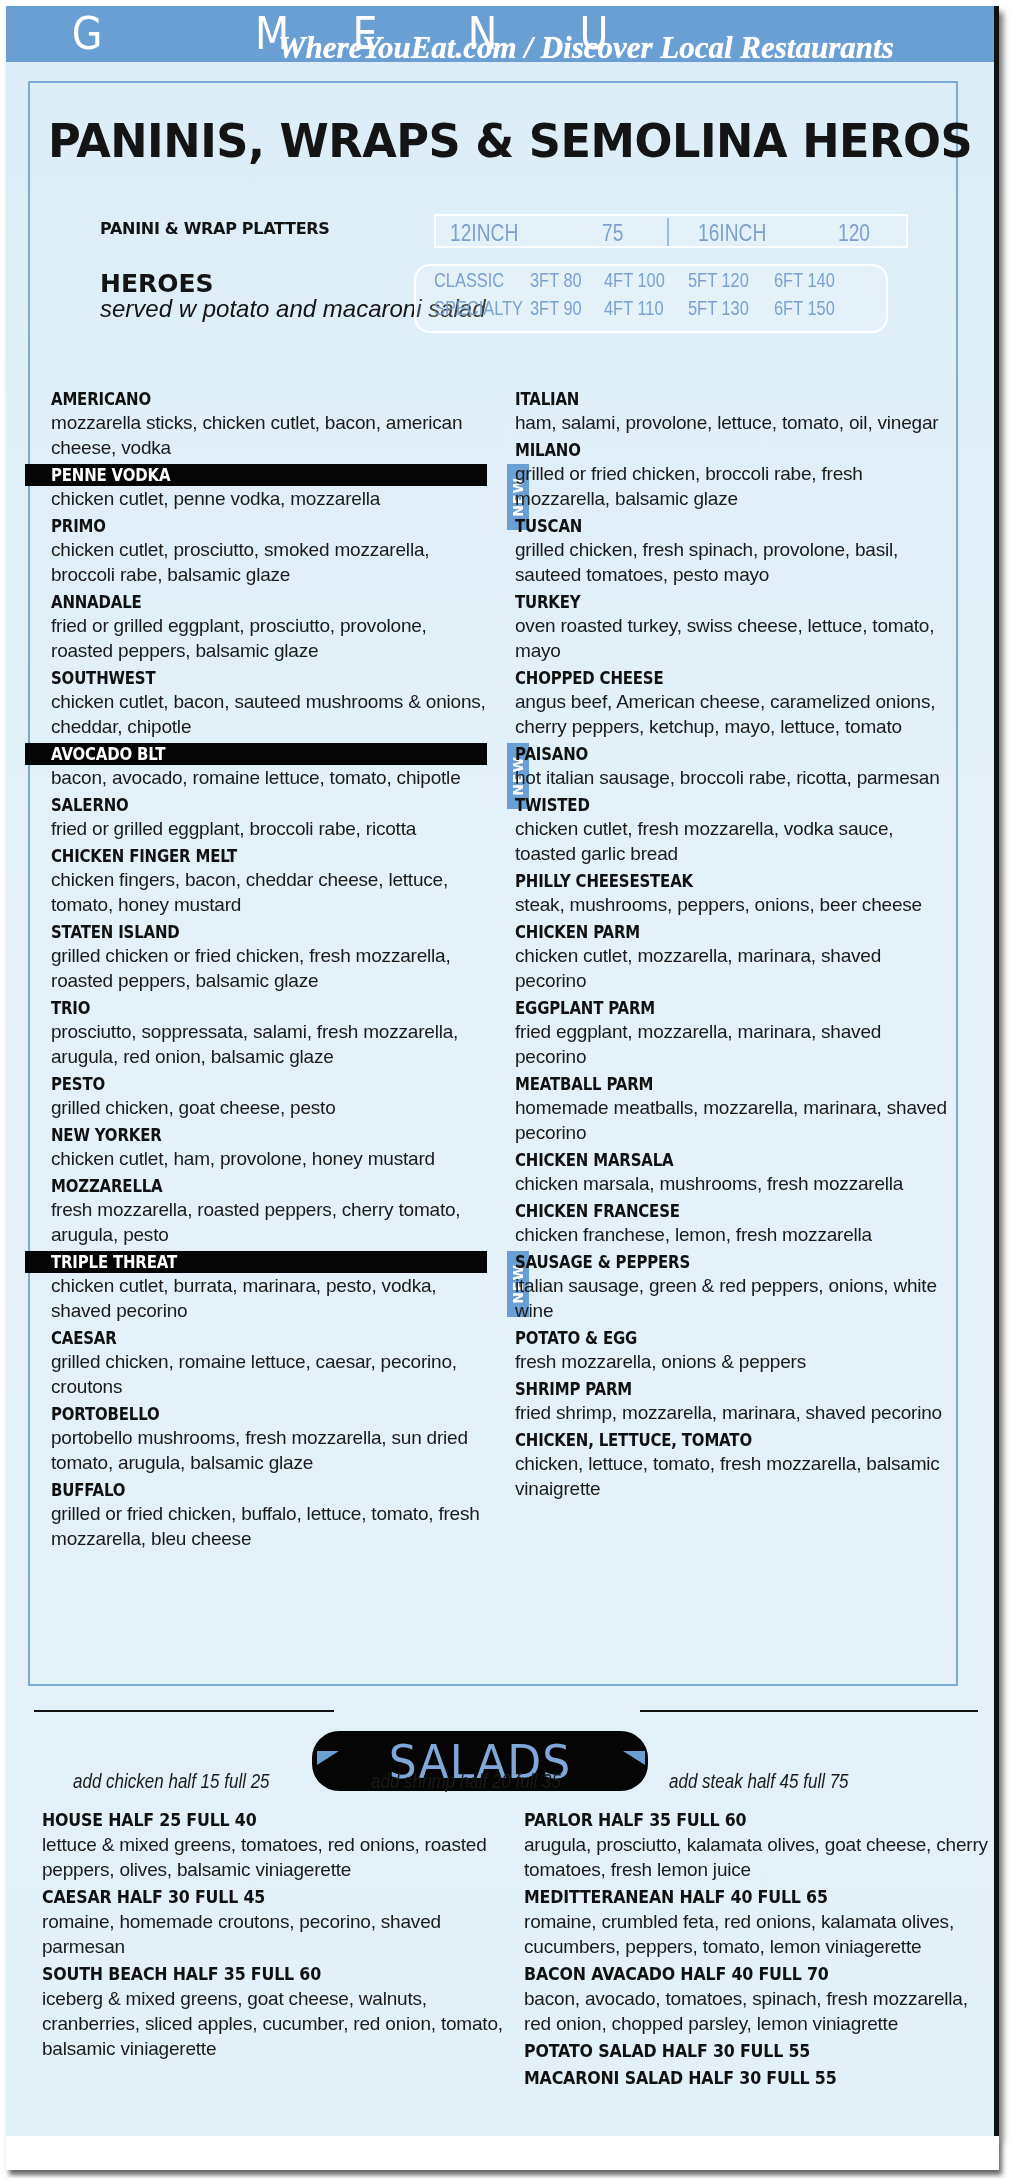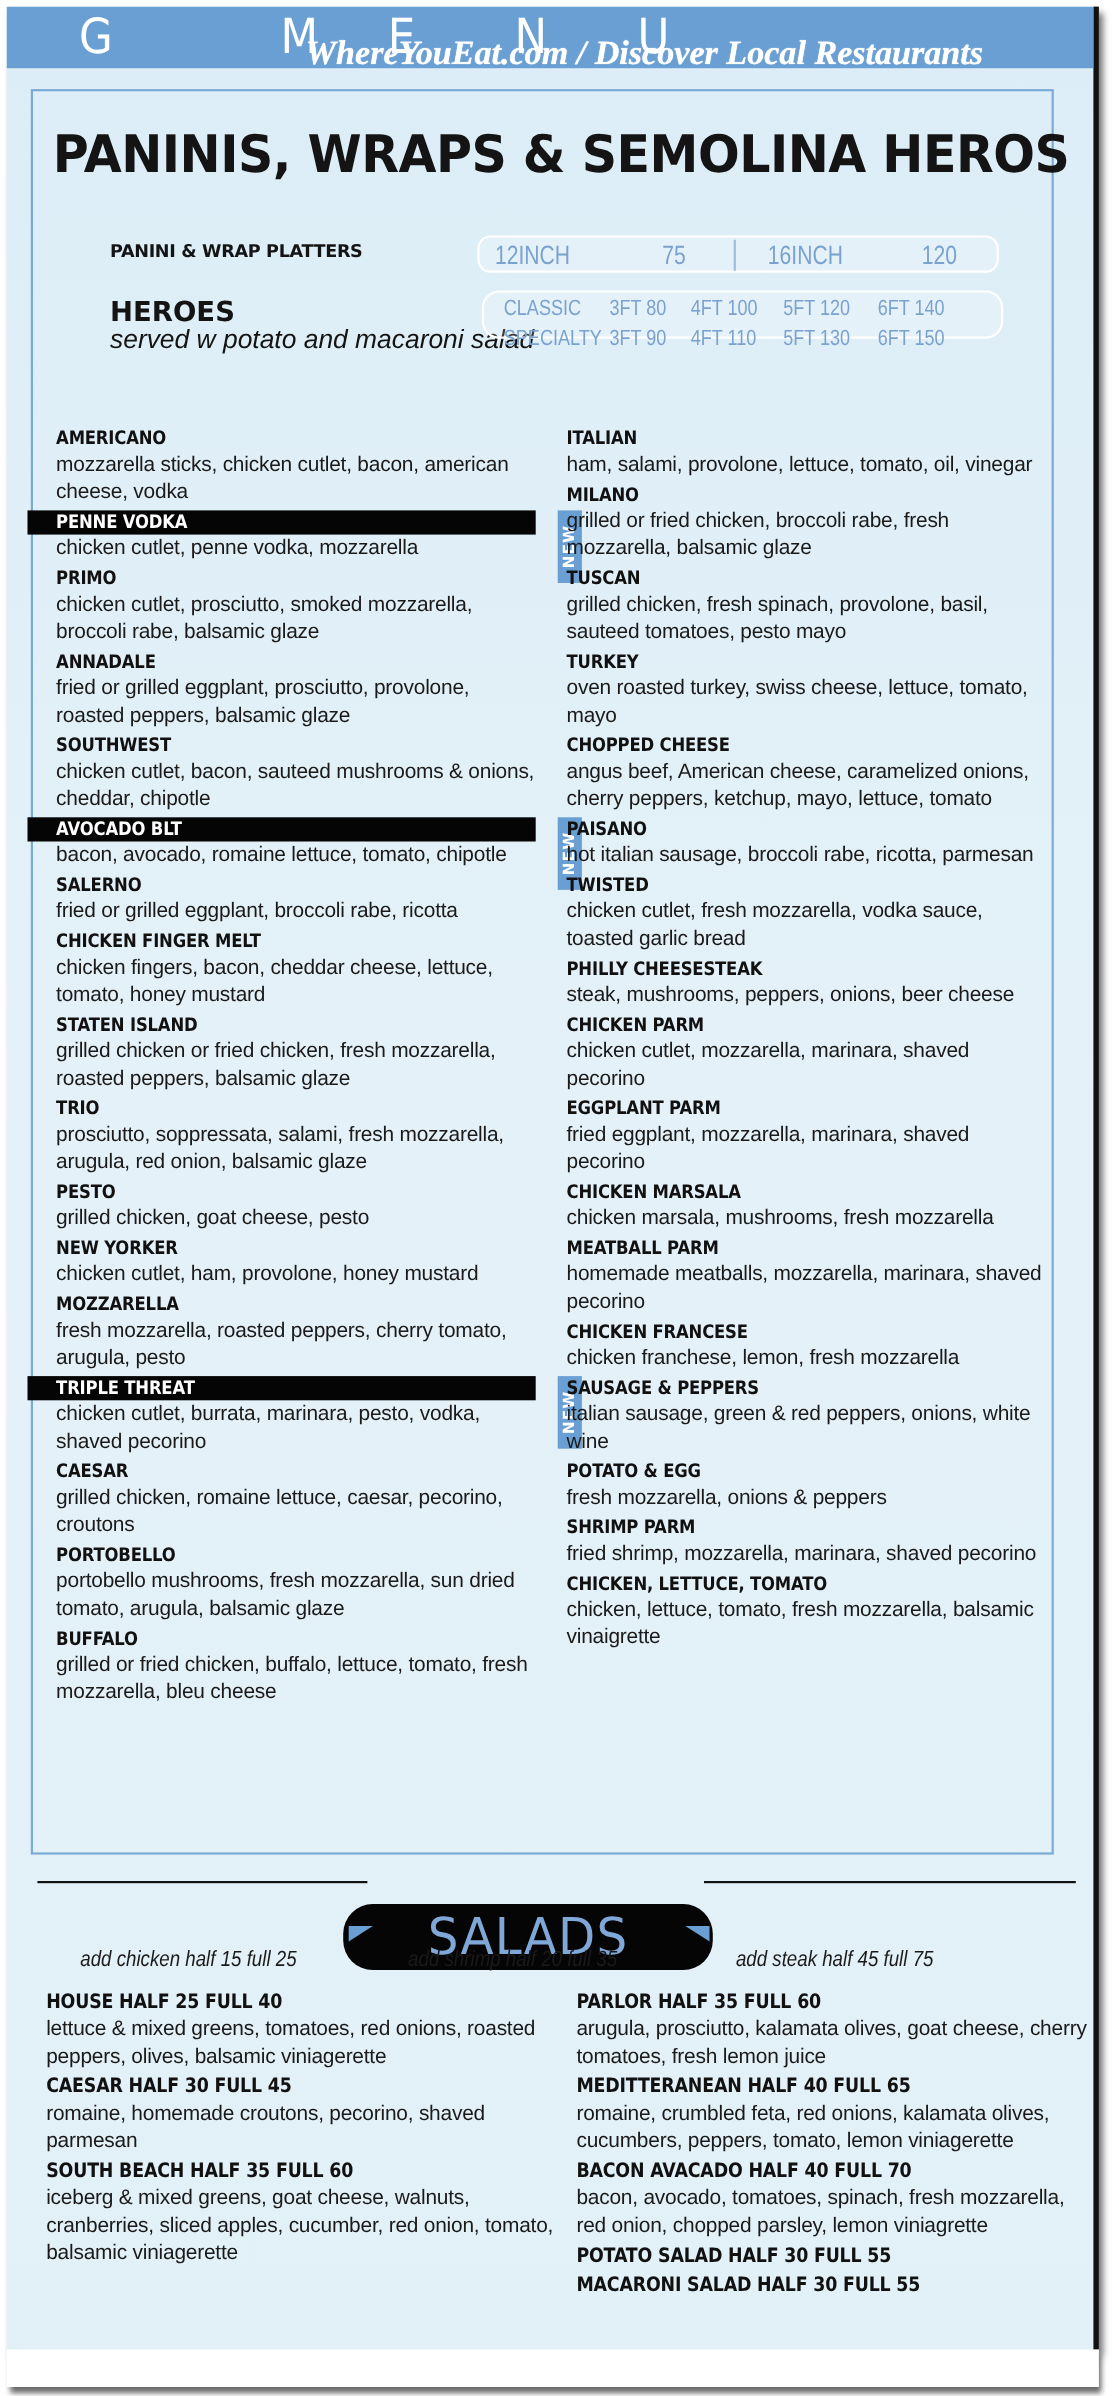--- a/index.html
+++ b/index.html
@@ -59,25 +59,25 @@
   .heroes-note {
     position: absolute; left: 70px; top: 212px;
     font-family: "Liberation Sans", sans-serif; font-size: 24px; font-style: italic;
   }
 
   .price-box {
     position: absolute; border: 2px solid #ffffff; background: rgba(255,255,255,0.18);
     color: #7aa2cf; font-family: "Liberation Sans Narrow", "Liberation Sans", sans-serif;
     font-size: 22px; display: flex; align-items: center;
   }
-  .platter-box { left: 404px; top: 131px; width: 474px; height: 34px; border-radius: 12px; }
+  .platter-box { left: 404px; top: 131px; width: 474px; height: 34px; }
   .platter-box span { position: absolute; top: 3px; transform: scaleX(0.8); transform-origin: left; font-size: 24px; }
   .platter-divider { position: absolute; left: 231px; top: 2px; width: 2px; height: 28px; background: #9dbde0; }
 
-  .heroes-box { left: 408px; top: 181px; width: 474px; height: 44px; display: block; border-radius: 16px; }
+  .heroes-box { left: 384px; top: 181px; width: 474px; height: 69px; display: block; border-radius: 16px; }
   .heroes-row { position: absolute; left: 18px; height: 28px; display: flex; font-size: 20px; }
   .heroes-row span { position: absolute; white-space: nowrap; transform: scaleX(0.82); transform-origin: left; }
 
   
   .col { position: absolute; }
   .col-left { left: 21px; top: 305px; width: 440px; }
   .col-right { left: 485px; top: 305px; width: 440px; }
   .item { position: relative; margin-bottom: 4px; }
   .item-name {
     font-family: "DejaVu Sans", sans-serif; font-weight: bold; font-size: 17px;
@@ -290,26 +290,26 @@
         </div>
         <div class="item ">
           <div class="item-name">CHICKEN PARM</div>
           <div class="item-desc">chicken cutlet, mozzarella, marinara, shaved pecorino</div>
         </div>
         <div class="item ">
           <div class="item-name">EGGPLANT PARM</div>
           <div class="item-desc">fried eggplant, mozzarella, marinara, shaved pecorino</div>
         </div>
         <div class="item ">
+          <div class="item-name">MEATBALL PARM</div>
+          <div class="item-desc">homemade meatballs, mozzarella, marinara, shaved pecorino</div>
+        </div>
+        <div class="item ">
           <div class="item-name">CHICKEN MARSALA</div>
           <div class="item-desc">chicken marsala, mushrooms, fresh mozzarella</div>
-        </div>
-        <div class="item ">
-          <div class="item-name">MEATBALL PARM</div>
-          <div class="item-desc">homemade meatballs, mozzarella, marinara, shaved pecorino</div>
         </div>
         <div class="item ">
           <div class="item-name">CHICKEN FRANCESE</div>
           <div class="item-desc">chicken franchese, lemon, fresh mozzarella</div>
         </div>
         <div class="item ">
           <div class="item-name">SAUSAGE &amp; PEPPERS</div>
           <div class="item-desc">italian sausage, green &amp; red peppers, onions, white wine</div>
         </div>
         <div class="item ">

